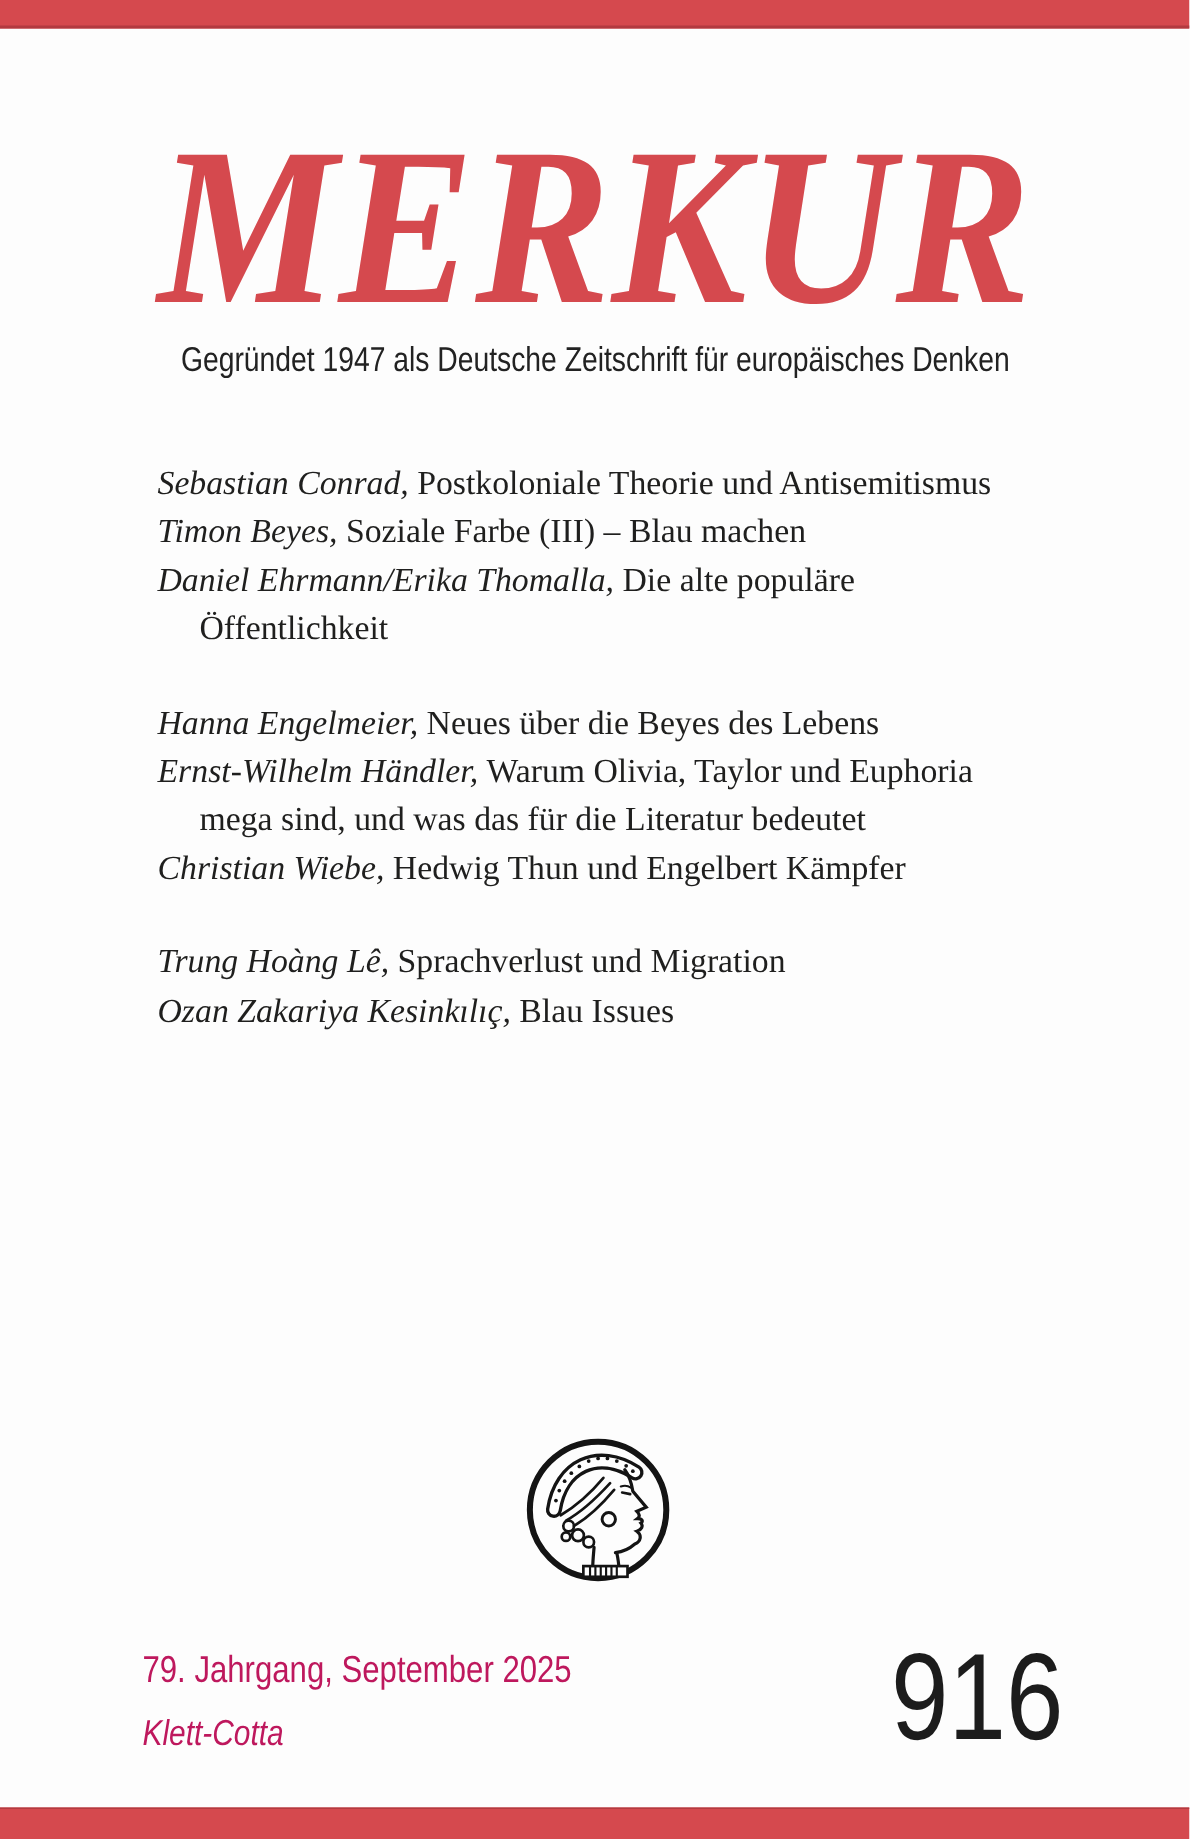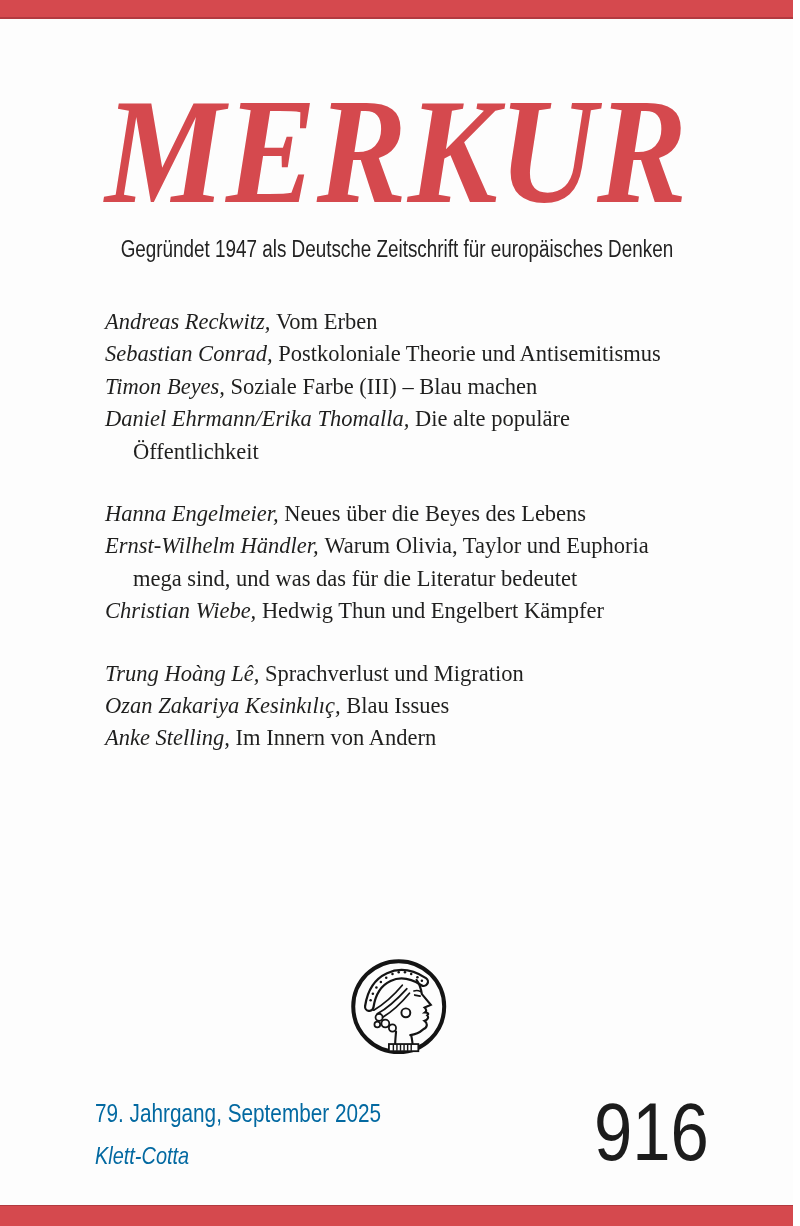--- a/index.html
+++ b/index.html
@@ -26,21 +26,21 @@
     text-align:center;
     font-family:"Liberation Serif", serif;
     font-style:italic;font-weight:bold;
     font-size:150px;line-height:1;
     color:var(--accent);
     transform:scaleX(0.9);transform-origin:50% 50%;
     letter-spacing:1px;
     white-space:nowrap;
   }
   .subtitle-wrap{
-    position:absolute;top:235px;left:0;width:100%;text-align:center;
+    position:absolute;top:225px;left:0;width:100%;text-align:center;
   }
   .subtitle{
     display:inline-block;
     font-family:"Liberation Sans", sans-serif;
     font-size:23px;line-height:28px;
     color:#222;
     transform:scaleX(0.82);transform-origin:50% 50%;
     white-space:nowrap;
   }
 
@@ -57,21 +57,21 @@
   .toc-entry .title{font-style:normal;}
 
   .logo{
     position:absolute;left:347px;top:954px;width:107px;height:107px;
   }
   .logo svg{width:100%;height:100%;display:block;}
 
   .footer-left{
     position:absolute;left:95px;top:1098px;
     font-family:"Liberation Sans", sans-serif;
-    color:#0369a1;
+    color:#be185d;
   }
   .edition{
     font-size:25px;line-height:30px;
     transform:scaleX(0.83);transform-origin:0 50%;
     white-space:nowrap;
   }
   .publisher{
     margin-top:13px;
     font-style:italic;
     font-size:24px;line-height:29px;
@@ -96,34 +96,32 @@
   <div class="bar top"></div>
 
   <h1 class="masthead">MERKUR</h1>
 
   <div class="subtitle-wrap">
     <span class="subtitle">Gegründet 1947 als Deutsche Zeitschrift für europäisches Denken</span>
   </div>
 
   <div class="toc" id="toc">
       <div class="toc-block">
-        <p class="toc-entry"><span class="author">Andreas Reckwitz, </span><span class="title">Vom Erben</span></p>
         <p class="toc-entry"><span class="author">Sebastian Conrad, </span><span class="title">Postkoloniale Theorie und Antisemitismus</span></p>
         <p class="toc-entry"><span class="author">Timon Beyes, </span><span class="title">Soziale Farbe (III) – Blau machen</span></p>
         <p class="toc-entry"><span class="author">Daniel Ehrmann/Erika Thomalla, </span><span class="title">Die alte populäre Öffentlichkeit</span></p>
       </div>
       <div class="toc-block">
         <p class="toc-entry"><span class="author">Hanna Engelmeier, </span><span class="title">Neues über die Beyes des Lebens</span></p>
         <p class="toc-entry"><span class="author">Ernst-Wilhelm Händler, </span><span class="title">Warum Olivia, Taylor und Euphoria mega sind, und was das für die Literatur bedeutet</span></p>
         <p class="toc-entry"><span class="author">Christian Wiebe, </span><span class="title">Hedwig Thun und Engelbert Kämpfer</span></p>
       </div>
       <div class="toc-block">
         <p class="toc-entry"><span class="author">Trung Hoàng Lê, </span><span class="title">Sprachverlust und Migration</span></p>
         <p class="toc-entry"><span class="author">Ozan Zakariya Kesinkılıç, </span><span class="title">Blau Issues</span></p>
-        <p class="toc-entry"><span class="author">Anke Stelling, </span><span class="title">Im Innern von Andern</span></p>
       </div>
     </div>
 
   <div class="logo">
     <svg viewBox="0 0 120 120" xmlns="http://www.w3.org/2000/svg" fill="none" stroke="#141414" stroke-linecap="round">
 
       <circle cx="58" cy="59" r="51" stroke-width="4.5"></circle>
 
       <path d="M25,59 C30,26 58,13 86,31" stroke-width="12"></path>
       <path d="M25,59 C30,26 58,13 86,31" stroke="#ffffff" stroke-width="7"></path>

